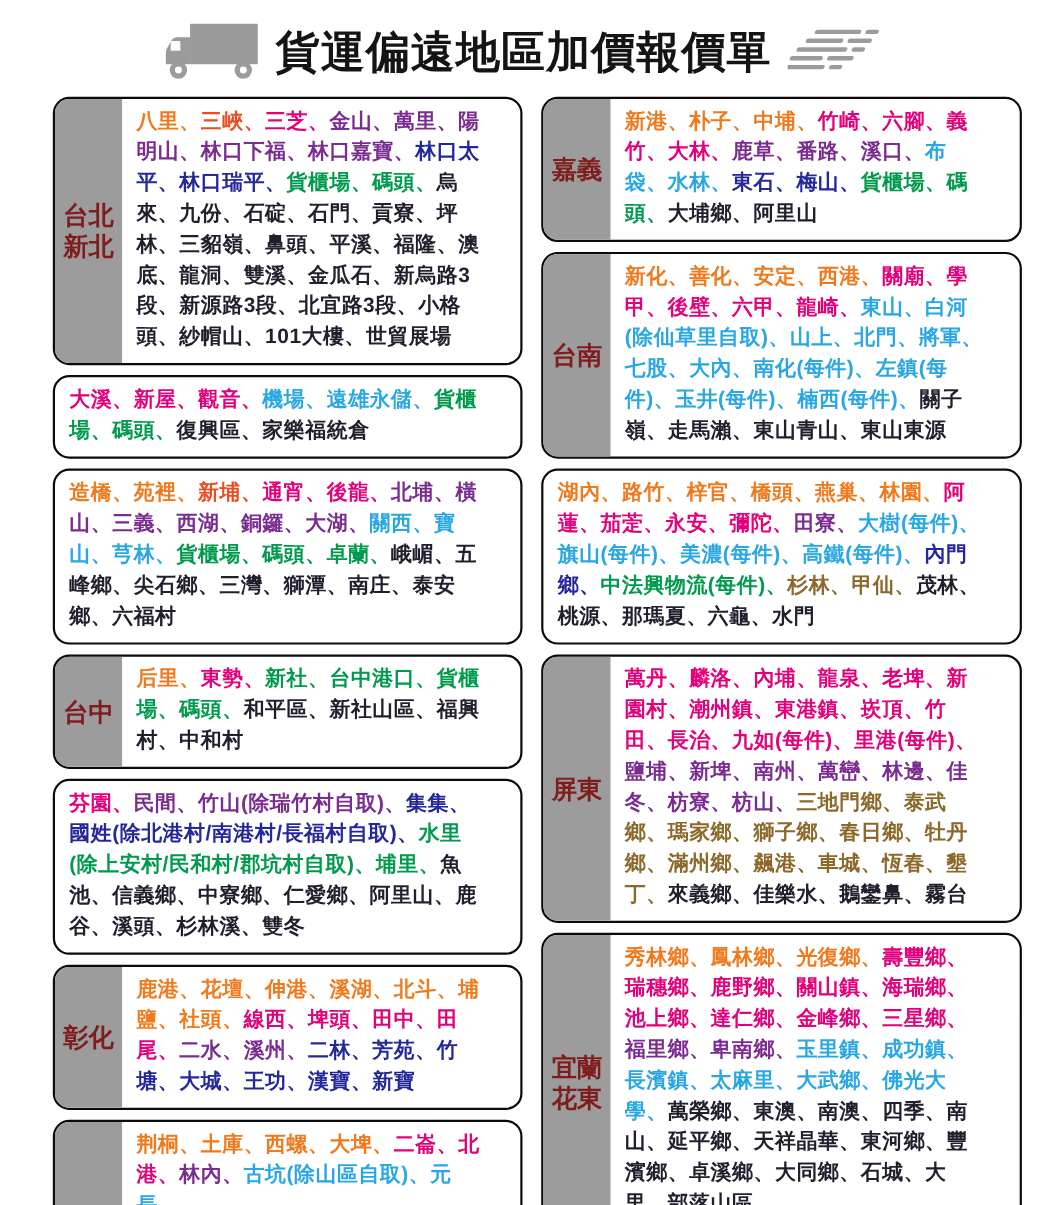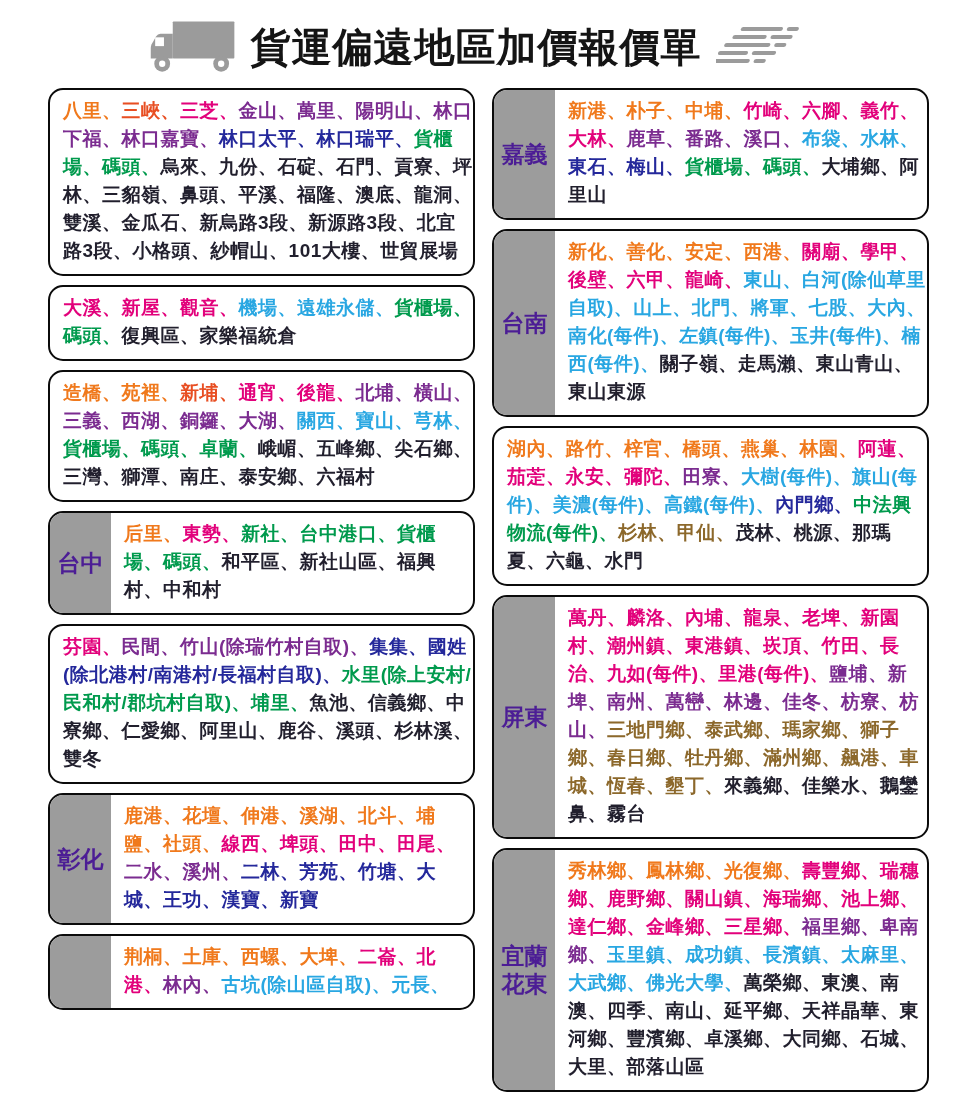--- a/index.html
+++ b/index.html
@@ -6,22 +6,22 @@
   body{width:960px;min-height:1095px;font-family:"Liberation Sans","DejaVu Sans",sans-serif;}
   .page{width:960px;min-height:1095px;background:#fff;overflow:hidden;}
   .header{display:flex;align-items:center;justify-content:center;gap:14px;margin:16px 0 10px 0;height:62px;}
   .title{font-size:40px;font-weight:900;color:#141414;letter-spacing:1px;white-space:nowrap;}
   .truck-wrap,.lines-wrap{flex:0 0 auto;display:flex;align-items:center;}
   .columns{display:flex;gap:17px;padding:0 30px 14px 48px;align-items:flex-start;}
   .col{display:flex;flex-direction:column;gap:9px;}
   .col-left{width:427px;}
   .col-right{width:437px;}
   .region-box{display:flex;border:2.5px solid #0b0b0b;border-radius:15px;overflow:hidden;background:#fff;}
-  .region-label{flex:0 0 57px;background:#9C9C9C;color:#4c1d95;display:flex;flex-direction:column;align-items:center;justify-content:center;font-size:23px;font-weight:700;line-height:1.22;text-align:center;padding:2px 2px;}
-  .region-content{flex:1;padding:7px 0 9px 13px;font-size:19px;font-weight:700;line-height:28px;letter-spacing:0.5px;word-break:break-all;}
+  .region-label{flex:0 0 57px;background:#9C9C9C;color:#7f1d1d;display:flex;flex-direction:column;align-items:center;justify-content:center;font-size:23px;font-weight:700;line-height:1.22;text-align:center;padding:2px 2px;}
+  .region-content{flex:1;padding:7px 28px 9px 13px;font-size:19px;font-weight:700;line-height:28px;letter-spacing:0.5px;word-break:break-all;}
   .region-content span{white-space:normal;}
 </style>
 </head>
 <body>
 
 <div class="page">
   <div class="header">
     <span class="truck-wrap">
       <svg width="88" height="62" viewBox="0 0 100 70" aria-hidden="true">
         <g fill="#9B9B9B">
@@ -50,20 +50,24 @@
           <rect x="4" y="34" width="40" height="4" rx="2"></rect>
             <rect x="48" y="34" width="12" height="4" rx="2"></rect>
         </g>
       </svg>
     </span>
   </div>
 
   <div class="columns">
     <div class="col col-left">
         <div class="region-box">
+          <div class="region-label">
+            <div>台北</div>
+            <div>新北</div>
+          </div>
           <div class="region-content"><span style="color: rgb(240, 121, 28);">八里</span><span style="color: rgb(240, 121, 28);">、</span><span style="color: rgb(232, 78, 34);">三峽</span><span style="color: rgb(232, 78, 34);">、</span><span style="color: rgb(226, 1, 123);">三芝</span><span style="color: rgb(226, 1, 123);">、</span><span style="color: rgb(123, 44, 144);">金山</span><span style="color: rgb(123, 44, 144);">、</span><span style="color: rgb(123, 44, 144);">萬里</span><span style="color: rgb(123, 44, 144);">、</span><span style="color: rgb(123, 44, 144);">陽明山</span><span style="color: rgb(123, 44, 144);">、</span><span style="color: rgb(123, 44, 144);">林口下福</span><span style="color: rgb(123, 44, 144);">、</span><span style="color: rgb(123, 44, 144);">林口嘉寶</span><span style="color: rgb(123, 44, 144);">、</span><span style="color: rgb(36, 40, 155);">林口太平</span><span style="color: rgb(36, 40, 155);">、</span><span style="color: rgb(36, 40, 155);">林口瑞平</span><span style="color: rgb(36, 40, 155);">、</span><span style="color: rgb(0, 154, 77);">貨櫃場</span><span style="color: rgb(0, 154, 77);">、</span><span style="color: rgb(0, 154, 77);">碼頭</span><span style="color: rgb(0, 154, 77);">、</span><span style="color: rgb(33, 31, 45);">烏來</span><span style="color: rgb(33, 31, 45);">、</span><span style="color: rgb(33, 31, 45);">九份</span><span style="color: rgb(33, 31, 45);">、</span><span style="color: rgb(33, 31, 45);">石碇</span><span style="color: rgb(33, 31, 45);">、</span><span style="color: rgb(33, 31, 45);">石門</span><span style="color: rgb(33, 31, 45);">、</span><span style="color: rgb(33, 31, 45);">貢寮</span><span style="color: rgb(33, 31, 45);">、</span><span style="color: rgb(33, 31, 45);">坪林</span><span style="color: rgb(33, 31, 45);">、</span><span style="color: rgb(33, 31, 45);">三貂嶺</span><span style="color: rgb(33, 31, 45);">、</span><span style="color: rgb(33, 31, 45);">鼻頭</span><span style="color: rgb(33, 31, 45);">、</span><span style="color: rgb(33, 31, 45);">平溪</span><span style="color: rgb(33, 31, 45);">、</span><span style="color: rgb(33, 31, 45);">福隆</span><span style="color: rgb(33, 31, 45);">、</span><span style="color: rgb(33, 31, 45);">澳底</span><span style="color: rgb(33, 31, 45);">、</span><span style="color: rgb(33, 31, 45);">龍洞</span><span style="color: rgb(33, 31, 45);">、</span><span style="color: rgb(33, 31, 45);">雙溪</span><span style="color: rgb(33, 31, 45);">、</span><span style="color: rgb(33, 31, 45);">金瓜石</span><span style="color: rgb(33, 31, 45);">、</span><span style="color: rgb(33, 31, 45);">新烏路3段</span><span style="color: rgb(33, 31, 45);">、</span><span style="color: rgb(33, 31, 45);">新源路3段</span><span style="color: rgb(33, 31, 45);">、</span><span style="color: rgb(33, 31, 45);">北宜路3段</span><span style="color: rgb(33, 31, 45);">、</span><span style="color: rgb(33, 31, 45);">小格頭</span><span style="color: rgb(33, 31, 45);">、</span><span style="color: rgb(33, 31, 45);">紗帽山</span><span style="color: rgb(33, 31, 45);">、</span><span style="color: rgb(33, 31, 45);">101大樓</span><span style="color: rgb(33, 31, 45);">、</span><span style="color: rgb(33, 31, 45);">世貿展場</span></div>
         </div>
         <div class="region-box">
           <div class="region-content"><span style="color: rgb(226, 1, 123);">大溪</span><span style="color: rgb(226, 1, 123);">、</span><span style="color: rgb(226, 1, 123);">新屋</span><span style="color: rgb(226, 1, 123);">、</span><span style="color: rgb(226, 1, 123);">觀音</span><span style="color: rgb(226, 1, 123);">、</span><span style="color: rgb(41, 167, 226);">機場</span><span style="color: rgb(41, 167, 226);">、</span><span style="color: rgb(41, 167, 226);">遠雄永儲</span><span style="color: rgb(41, 167, 226);">、</span><span style="color: rgb(0, 154, 77);">貨櫃場</span><span style="color: rgb(0, 154, 77);">、</span><span style="color: rgb(0, 154, 77);">碼頭</span><span style="color: rgb(0, 154, 77);">、</span><span style="color: rgb(33, 31, 45);">復興區</span><span style="color: rgb(33, 31, 45);">、</span><span style="color: rgb(33, 31, 45);">家樂福統倉</span></div>
         </div>
         <div class="region-box">
           <div class="region-content"><span style="color: rgb(240, 121, 28);">造橋</span><span style="color: rgb(240, 121, 28);">、</span><span style="color: rgb(240, 121, 28);">苑裡</span><span style="color: rgb(240, 121, 28);">、</span><span style="color: rgb(232, 78, 34);">新埔</span><span style="color: rgb(232, 78, 34);">、</span><span style="color: rgb(226, 1, 123);">通宵</span><span style="color: rgb(226, 1, 123);">、</span><span style="color: rgb(226, 1, 123);">後龍</span><span style="color: rgb(226, 1, 123);">、</span><span style="color: rgb(123, 44, 144);">北埔</span><span style="color: rgb(123, 44, 144);">、</span><span style="color: rgb(123, 44, 144);">橫山</span><span style="color: rgb(123, 44, 144);">、</span><span style="color: rgb(123, 44, 144);">三義</span><span style="color: rgb(123, 44, 144);">、</span><span style="color: rgb(123, 44, 144);">西湖</span><span style="color: rgb(123, 44, 144);">、</span><span style="color: rgb(123, 44, 144);">銅鑼</span><span style="color: rgb(123, 44, 144);">、</span><span style="color: rgb(123, 44, 144);">大湖</span><span style="color: rgb(123, 44, 144);">、</span><span style="color: rgb(41, 167, 226);">關西</span><span style="color: rgb(41, 167, 226);">、</span><span style="color: rgb(41, 167, 226);">寶山</span><span style="color: rgb(41, 167, 226);">、</span><span style="color: rgb(41, 167, 226);">芎林</span><span style="color: rgb(41, 167, 226);">、</span><span style="color: rgb(0, 154, 77);">貨櫃場</span><span style="color: rgb(0, 154, 77);">、</span><span style="color: rgb(0, 154, 77);">碼頭</span><span style="color: rgb(0, 154, 77);">、</span><span style="color: rgb(0, 154, 77);">卓蘭</span><span style="color: rgb(0, 154, 77);">、</span><span style="color: rgb(33, 31, 45);">峨嵋</span><span style="color: rgb(33, 31, 45);">、</span><span style="color: rgb(33, 31, 45);">五峰鄉</span><span style="color: rgb(33, 31, 45);">、</span><span style="color: rgb(33, 31, 45);">尖石鄉</span><span style="color: rgb(33, 31, 45);">、</span><span style="color: rgb(33, 31, 45);">三灣</span><span style="color: rgb(33, 31, 45);">、</span><span style="color: rgb(33, 31, 45);">獅潭</span><span style="color: rgb(33, 31, 45);">、</span><span style="color: rgb(33, 31, 45);">南庄</span><span style="color: rgb(33, 31, 45);">、</span><span style="color: rgb(33, 31, 45);">泰安鄉</span><span style="color: rgb(33, 31, 45);">、</span><span style="color: rgb(33, 31, 45);">六福村</span></div>
         </div>
         <div class="region-box">
           <div class="region-label">

